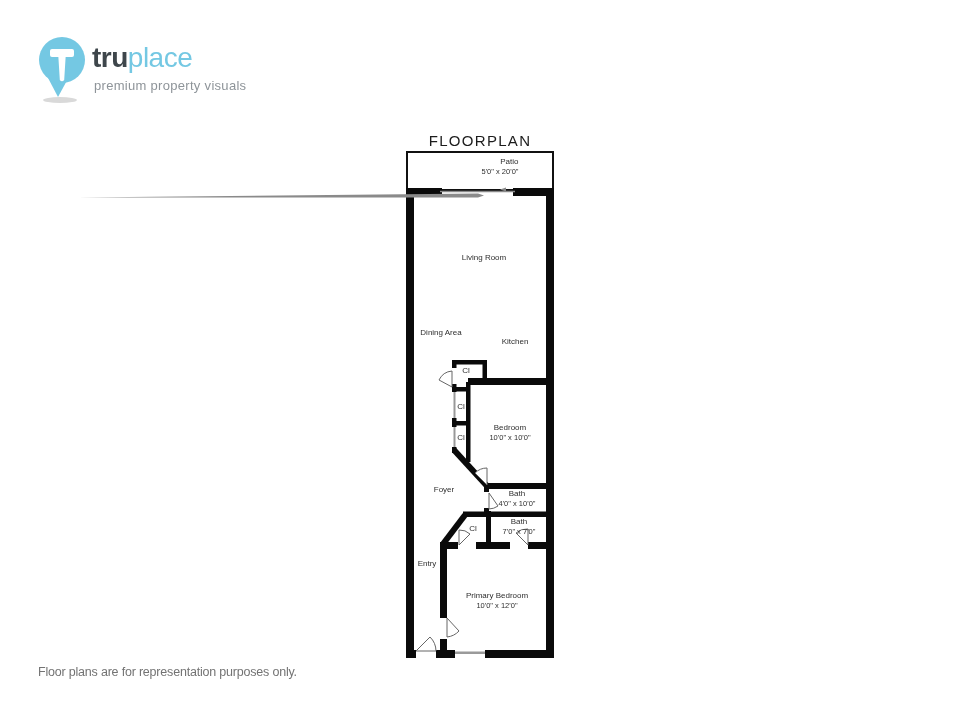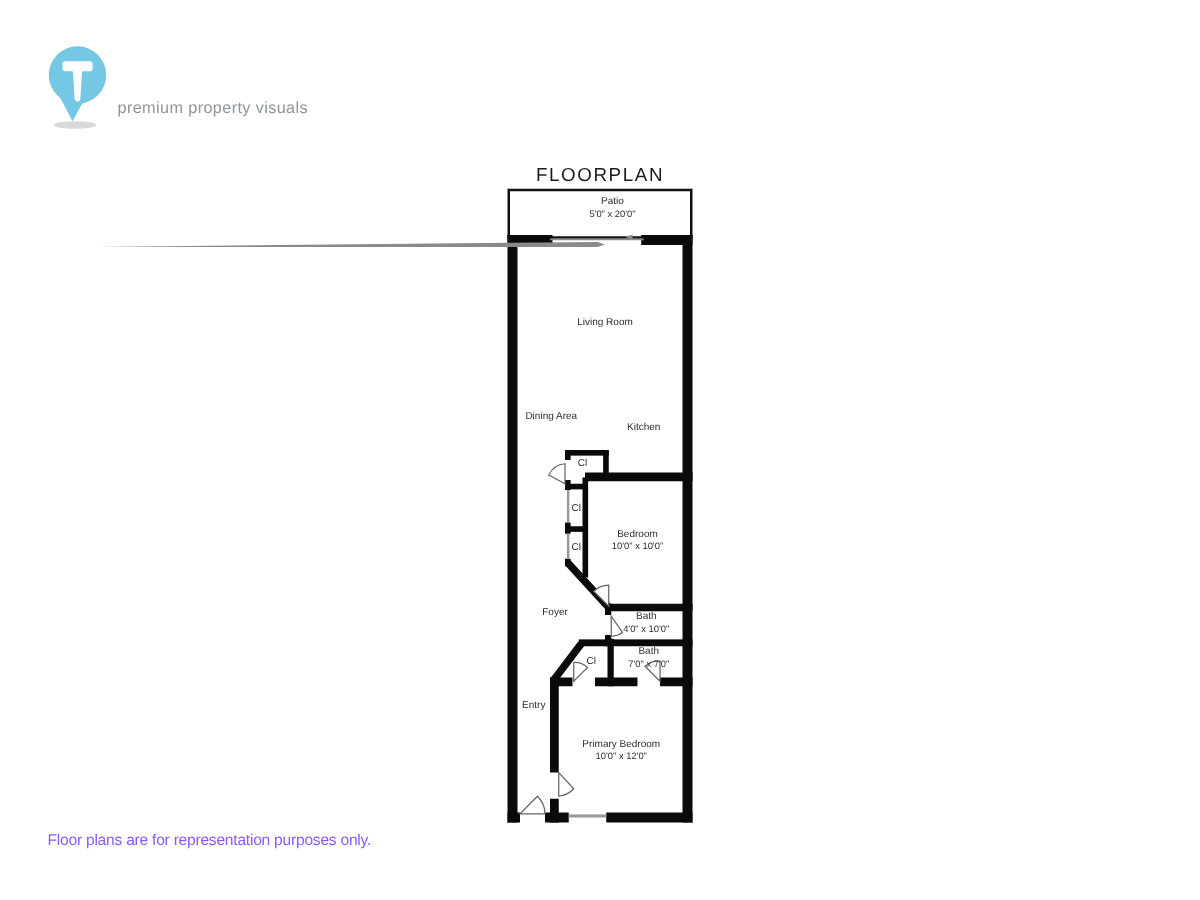--- a/index.html
+++ b/index.html
@@ -21,34 +21,37 @@
   }
   
   .plan-svg{position:absolute;left:0;top:0;}
   .room-label{
     position:absolute;transform:translate(-50%,-50%);text-align:center;
     color:#2e2e2e;line-height:1.22;white-space:nowrap;z-index:3;
   }
   .room-name{font-size:8px;}
   .room-dims{font-size:7.5px;}
   
-  .disclaimer{position:absolute;left:38px;top:664px;color:#8b5cf6;}
+  .disclaimer{position:absolute;left:38px;top:664px;color:#737373;}
   .disclaimer div{font-size:12.5px;letter-spacing:-0.2px;line-height:1.28;white-space:nowrap;}
 </style>
 </head>
 <body>
 
 <div class="logo">
   <svg class="logo-pin" width="52" height="70" viewBox="0 0 52 70">
     <ellipse cx="24" cy="66" rx="17" ry="3" fill="#d9d9d9"></ellipse>
     <circle cx="26" cy="26" r="23" fill="#74c8e3"></circle>
     <polygon points="11,42 22,63 34,41" fill="#74c8e3"></polygon>
     <rect x="14" y="15" width="24" height="8" rx="2" fill="#ffffff"></rect>
     <path d="M22,17 L30,17 L28.2,46 Q26,48.5 23.8,46 Z" fill="#ffffff"></path>
   </svg>
+  <div class="logo-word">
+    <span class="b">tru</span><span class="l">place</span>
+  </div>
   <div class="logo-tag">premium property visuals</div>
 </div>
 
 <div class="plan-title">FLOORPLAN</div>
 
 <svg class="plan-svg" width="960" height="720" viewBox="0 0 960 720">
 
   <g>
     <rect x="407" y="152" width="146" height="38" fill="none" stroke="#111111" stroke-width="2"></rect>
   </g>
@@ -110,21 +113,21 @@
     <path d="M452 387 L452 371 A16 16 0 0 0 439 380 Z"></path>
     <path d="M487 485 L475 473 A17 17 0 0 1 487 468 Z"></path>
     <path d="M489 493 L489 509 A16 16 0 0 0 498 506 Z"></path>
     <path d="M459 545 L459 530 A15 15 0 0 1 470 534 Z"></path>
     <path d="M528 545 L528 529 A16 16 0 0 0 516 533 Z"></path>
     <path d="M447 618 L447 637 A19 19 0 0 0 459 631 Z"></path>
     <path d="M416 651 L436 651 A20 20 0 0 0 430 637 Z"></path>
   </g>
 </svg>
 
-<div class="room-label" style="left:490px;top:166px;">
+<div class="room-label" style="left:500px;top:166px;text-align:right;">
   <div class="room-name">Patio</div>
   <div class="room-dims">5'0" x 20'0"</div>
 </div>
 <div class="room-label" style="left:484px;top:258px;">
   <div class="room-name">Living Room</div>
 </div>
 <div class="room-label" style="left:441px;top:333px;">
   <div class="room-name">Dining Area</div>
 </div>
 <div class="room-label" style="left:515px;top:342px;">

